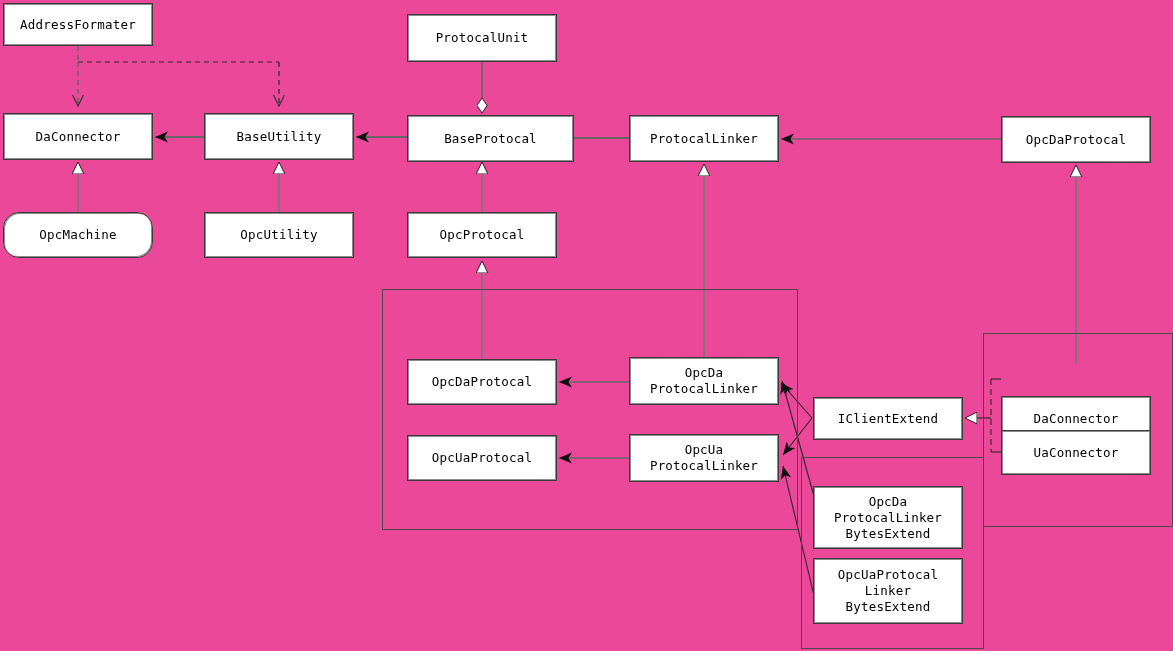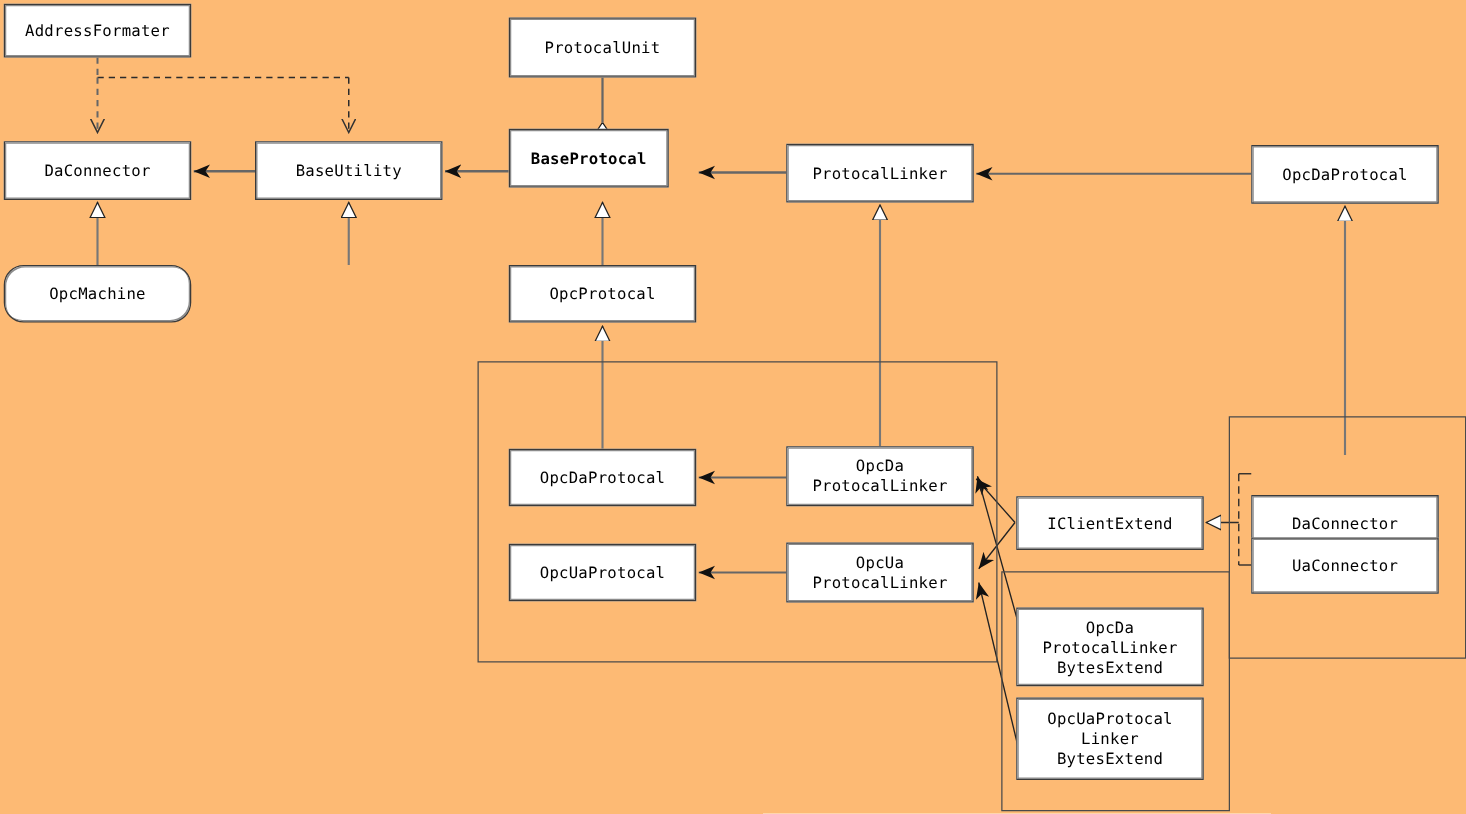--- a/index.html
+++ b/index.html
@@ -5,21 +5,21 @@
 <style>
   html, body {
     margin: 0;
     padding: 0;
     background: #ffffff;
   }
   #canvas {
     position: relative;
     width: 1173px;
     height: 651px;
-    background: #fdba74;
+    background: #ec4899;
     font-family: "DejaVu Sans Mono", "Liberation Mono", monospace;
     overflow: hidden;
   }
   svg.layer {
     position: absolute;
     left: 0;
     top: 0;
     width: 1173px;
     height: 651px;
     pointer-events: none;
@@ -170,31 +170,34 @@
   </div>
   <div class="cls" style="left:407px; top:14px; width:150px; height:48px;justify-content:center;">
     <span class="lbl">ProtocalUnit</span>
   </div>
   <div class="cls" style="left:3px; top:113px; width:150px; height:47px;">
     <span class="lbl">DaConnector</span>
   </div>
   <div class="cls" style="left:204px; top:113px; width:150px; height:47px;">
     <span class="lbl">BaseUtility</span>
   </div>
-  <div class="cls" style="left:407px; top:103px; width:128px; height:47px;font-weight:bold;">
+  <div class="cls" style="left:407px; top:115px; width:167px; height:47px;">
     <span class="lbl">BaseProtocal</span>
   </div>
   <div class="cls" style="left:629px; top:115px; width:150px; height:47px;">
     <span class="lbl">ProtocalLinker</span>
   </div>
   <div class="cls" style="left:1001px; top:116px; width:150px; height:47px;">
     <span class="lbl">OpcDaProtocal</span>
   </div>
   <div class="cls" style="left:3px; top:212px; width:150px; height:46px;border-radius:16px;">
     <span class="lbl">OpcMachine</span>
+  </div>
+  <div class="cls" style="left:204px; top:212px; width:150px; height:46px;">
+    <span class="lbl">OpcUtility</span>
   </div>
   <div class="cls" style="left:407px; top:212px; width:150px; height:46px;">
     <span class="lbl">OpcProtocal</span>
   </div>
   <div class="cls" style="left:407px; top:359px; width:150px; height:46px;">
     <span class="lbl">OpcDaProtocal</span>
   </div>
   <div class="cls" style="left:629px; top:357px; width:150px; height:48px;">
     <span class="lbl">OpcDa
 ProtocalLinker</span>

